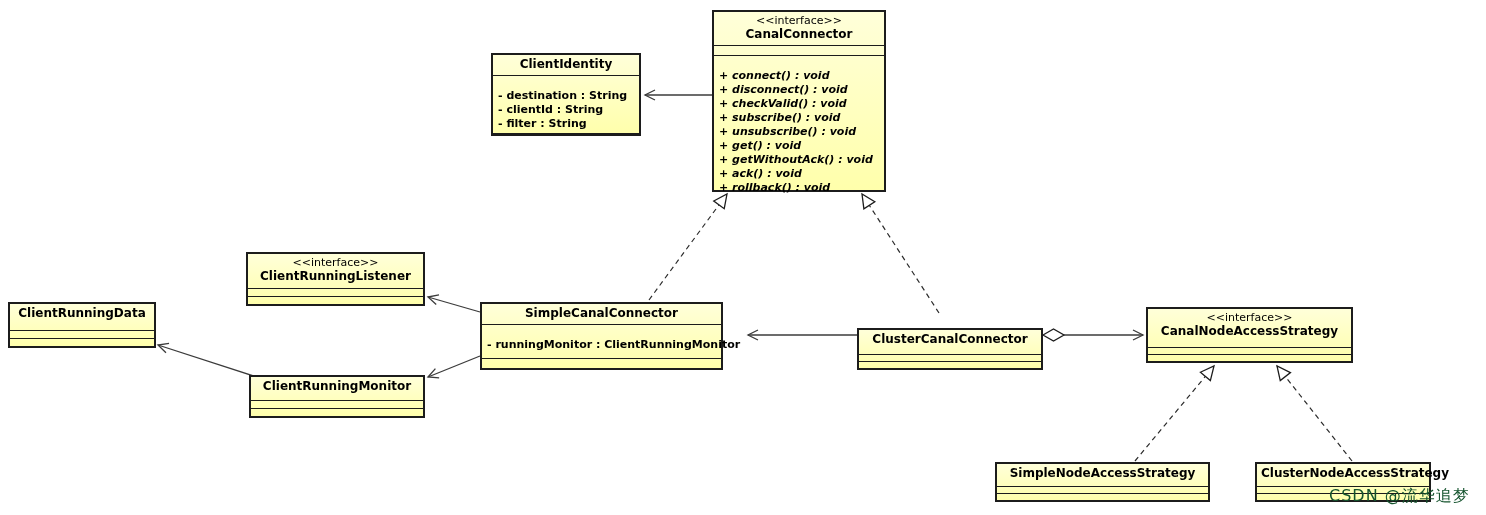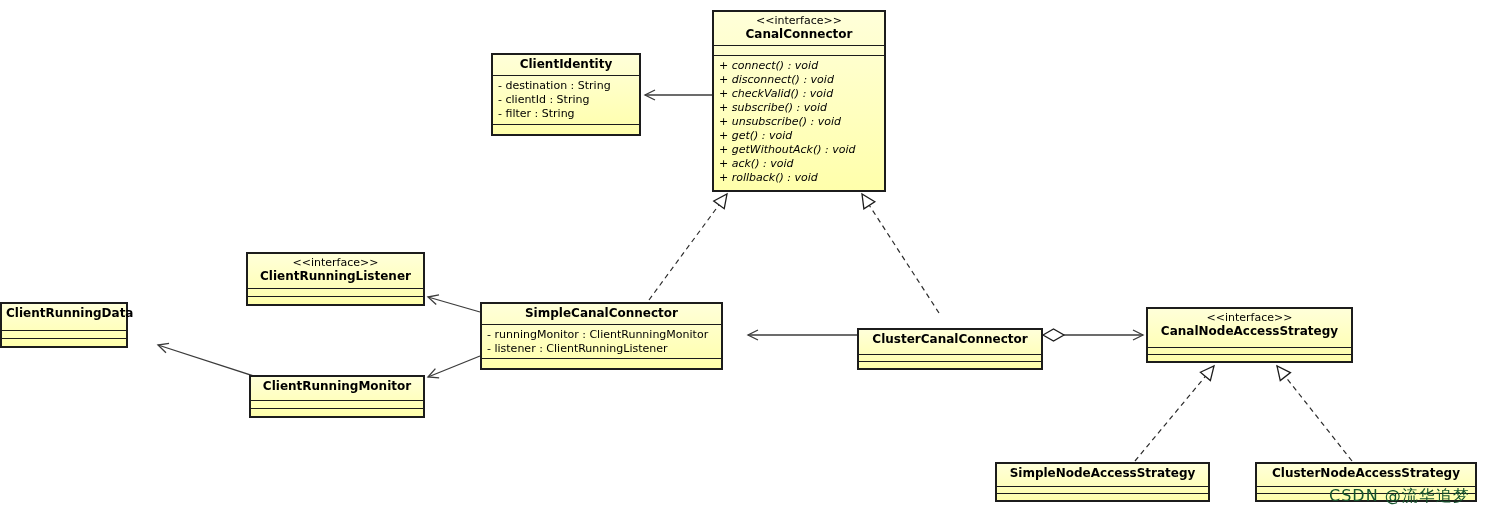--- a/index.html
+++ b/index.html
@@ -14,21 +14,21 @@
     border:2px solid #1c1c1c;
     background:linear-gradient(180deg,#ffffd9 0%,#ffffab 100%);
     display:flex;flex-direction:column;
     color:#000;
   }
   .uml-title{flex:0 0 auto;text-align:center;padding:2px 4px 3px 4px;}
   .uml-title.grow{flex:1 1 auto;}
   .stereotype{font-size:11px;line-height:13px;white-space:nowrap;}
   .cname{font-weight:bold;font-size:12px;line-height:15px;white-space:nowrap;}
   .cmp{border-top:1px solid #1c1c1c;box-sizing:border-box;}
-  .cmp.members{padding:3px 5px 2px 5px;}
+  .cmp.members{padding:13px 5px 2px 5px;font-weight:bold;}
   .cmp.grow{flex:1 1 auto;}
   .member{font-size:11px;line-height:14px;white-space:nowrap;text-align:left;}
   .italic .member{font-style:italic;}
   .cmp-empty{flex:0 0 auto;}
   svg.connectors{position:absolute;left:0;top:0;pointer-events:none;}
   .watermark{
     position:absolute;left:1329px;top:487px;
     font-size:16px;line-height:18px;color:#14532d;
     letter-spacing:1px;white-space:nowrap;
   }
@@ -109,26 +109,25 @@
     <div class="cmp cmp-empty" style="height:8px;"></div>
     <div class="cmp cmp-empty" style="height:8px;"></div>
   </div>
 
   <div class="uml-class" style="left:480px;top:302px;width:243px;height:68px;">
     <div class="uml-title">
       <div class="cname">SimpleCanalConnector</div>
     </div>
     <div class="cmp members grow">
       <div class="member">- runningMonitor : ClientRunningMonitor</div>
-      <div class="member">- listener : ClientRunningListener</div>
     </div>
     <div class="cmp cmp-empty" style="height:10px;"></div>
   </div>
 
-  <div class="uml-class" style="left:0;top:302px;width:128px;height:46px;">
+  <div class="uml-class" style="left:8px;top:302px;width:148px;height:46px;">
     <div class="uml-title grow">
       <div class="cname">ClientRunningData</div>
     </div>
     <div class="cmp cmp-empty" style="height:8px;"></div>
     <div class="cmp cmp-empty" style="height:8px;"></div>
   </div>
 
   <div class="uml-class" style="left:249px;top:375px;width:176px;height:43px;">
     <div class="uml-title grow">
       <div class="cname">ClientRunningMonitor</div>
@@ -155,21 +154,21 @@
   </div>
 
   <div class="uml-class" style="left:995px;top:462px;width:215px;height:40px;">
     <div class="uml-title grow">
       <div class="cname">SimpleNodeAccessStrategy</div>
     </div>
     <div class="cmp cmp-empty" style="height:7px;"></div>
     <div class="cmp cmp-empty" style="height:7px;"></div>
   </div>
 
-  <div class="uml-class" style="left:1255px;top:462px;width:222px;height:40px;">
+  <div class="uml-class" style="left:1255px;top:462px;width:176px;height:40px;">
     <div class="uml-title grow">
       <div class="cname">ClusterNodeAccessStrategy</div>
     </div>
     <div class="cmp cmp-empty" style="height:7px;"></div>
     <div class="cmp cmp-empty" style="height:7px;"></div>
   </div>
 
   <div class="watermark">CSDN @流华追梦</div>
 
 </div>

